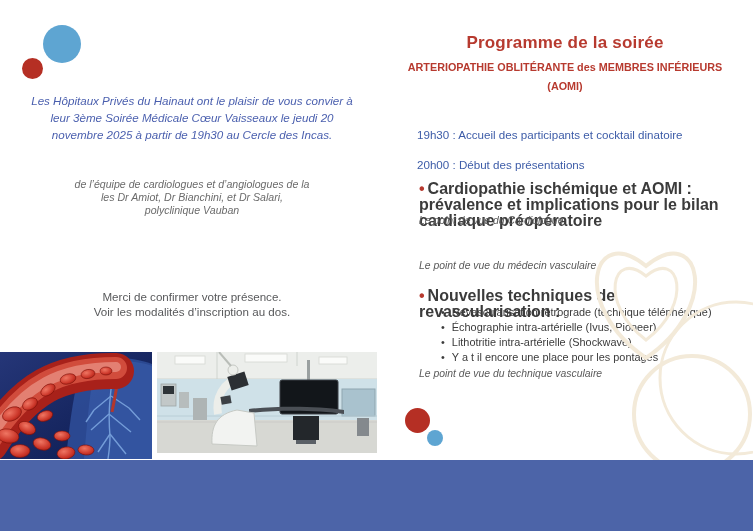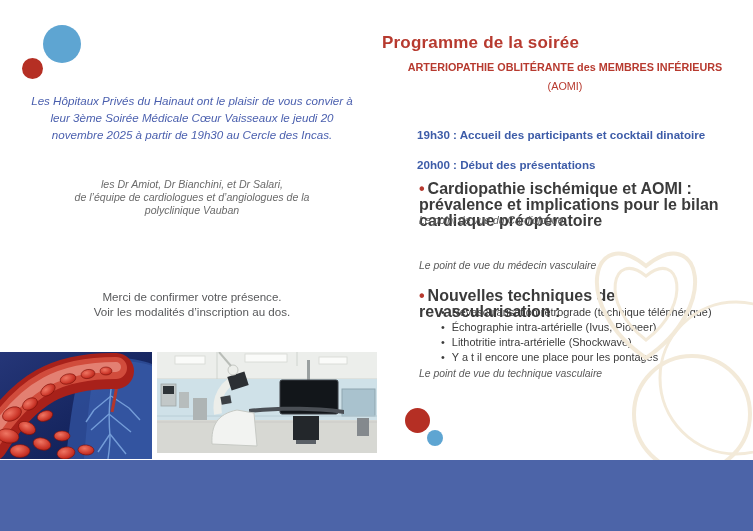--- a/index.html
+++ b/index.html
@@ -23,33 +23,33 @@
   .team{
     left:30px;top:178px;width:324px;text-align:center;
     font-style:italic;font-size:10.6px;line-height:13.2px;color:#6B6B6B;
   }
   .confirm{
     left:30px;top:289px;width:324px;text-align:center;
     font-size:11.6px;line-height:15px;color:#58595B;
   }
   
   .program-title{
-    left:382px;top:33px;width:366px;text-align:left;
+    left:382px;top:33px;width:366px;text-align:center;
     font-size:17px;font-weight:700;color:#B73A2F;letter-spacing:.2px;
   }
   .program-sub1{
     left:382px;top:61px;width:366px;text-align:center;
     font-size:10.8px;font-weight:700;color:#B73A2F;
   }
   .program-sub2{
     left:382px;top:80px;width:366px;text-align:center;
-    font-size:10.8px;font-weight:400;color:#B73A2F;
+    font-size:10.8px;font-weight:700;color:#B73A2F;
   }
   .sched{
-    left:417px;width:330px;font-size:11.6px;font-weight:700;color:#3D5CA8;
+    left:417px;width:330px;font-size:11.6px;font-weight:400;color:#3D5CA8;
   }
   .topic{
     left:419px;width:330px;font-size:16px;font-weight:700;color:#3B3B3B;line-height:16px;
   }
   .topic .bullet{color:#B73A2F;margin-right:3px;}
   .viewpoint{
     left:419px;width:330px;font-style:italic;font-size:10.4px;color:#5A5A5A;
   }
   .subitem{
     left:441px;width:300px;font-size:10.9px;color:#3B3B3B;line-height:15.4px;
@@ -65,22 +65,22 @@
 <body>
 
 <div id="flyer">
 
   <div class="abs dot dot-blue" style="left:43px;top:25px;width:38px;height:38px;"></div>
   <div class="abs dot dot-red" style="left:22px;top:58px;width:21px;height:21px;"></div>
 
   <div class="abs invite"><span>Les Hôpitaux Privés du Hainaut ont le plaisir de vous convier à leur 3ème Soirée Médicale Cœur Vaisseaux </span><span class="strong">le jeudi 20 novembre 2025 à partir de 19h30 au Cercle des Incas.</span></div>
 
   <div class="abs team">
+    <div>de l’équipe de cardiologues et d’angiologues de la</div>
     <div>les Dr Amiot, Dr Bianchini, et Dr Salari,</div>
-    <div>de l’équipe de cardiologues et d’angiologues de la</div>
     <div>polyclinique Vauban</div>
   </div>
 
   <div class="abs confirm">
     <div>Merci de confirmer votre présence.</div>
     <div>Voir les modalités d’inscription au dos.</div>
   </div>
 
   <div class="abs photo" style="left:0;top:352px;width:152px;height:107px;">
     <svg width="152" height="107" viewBox="0 0 152 107">

